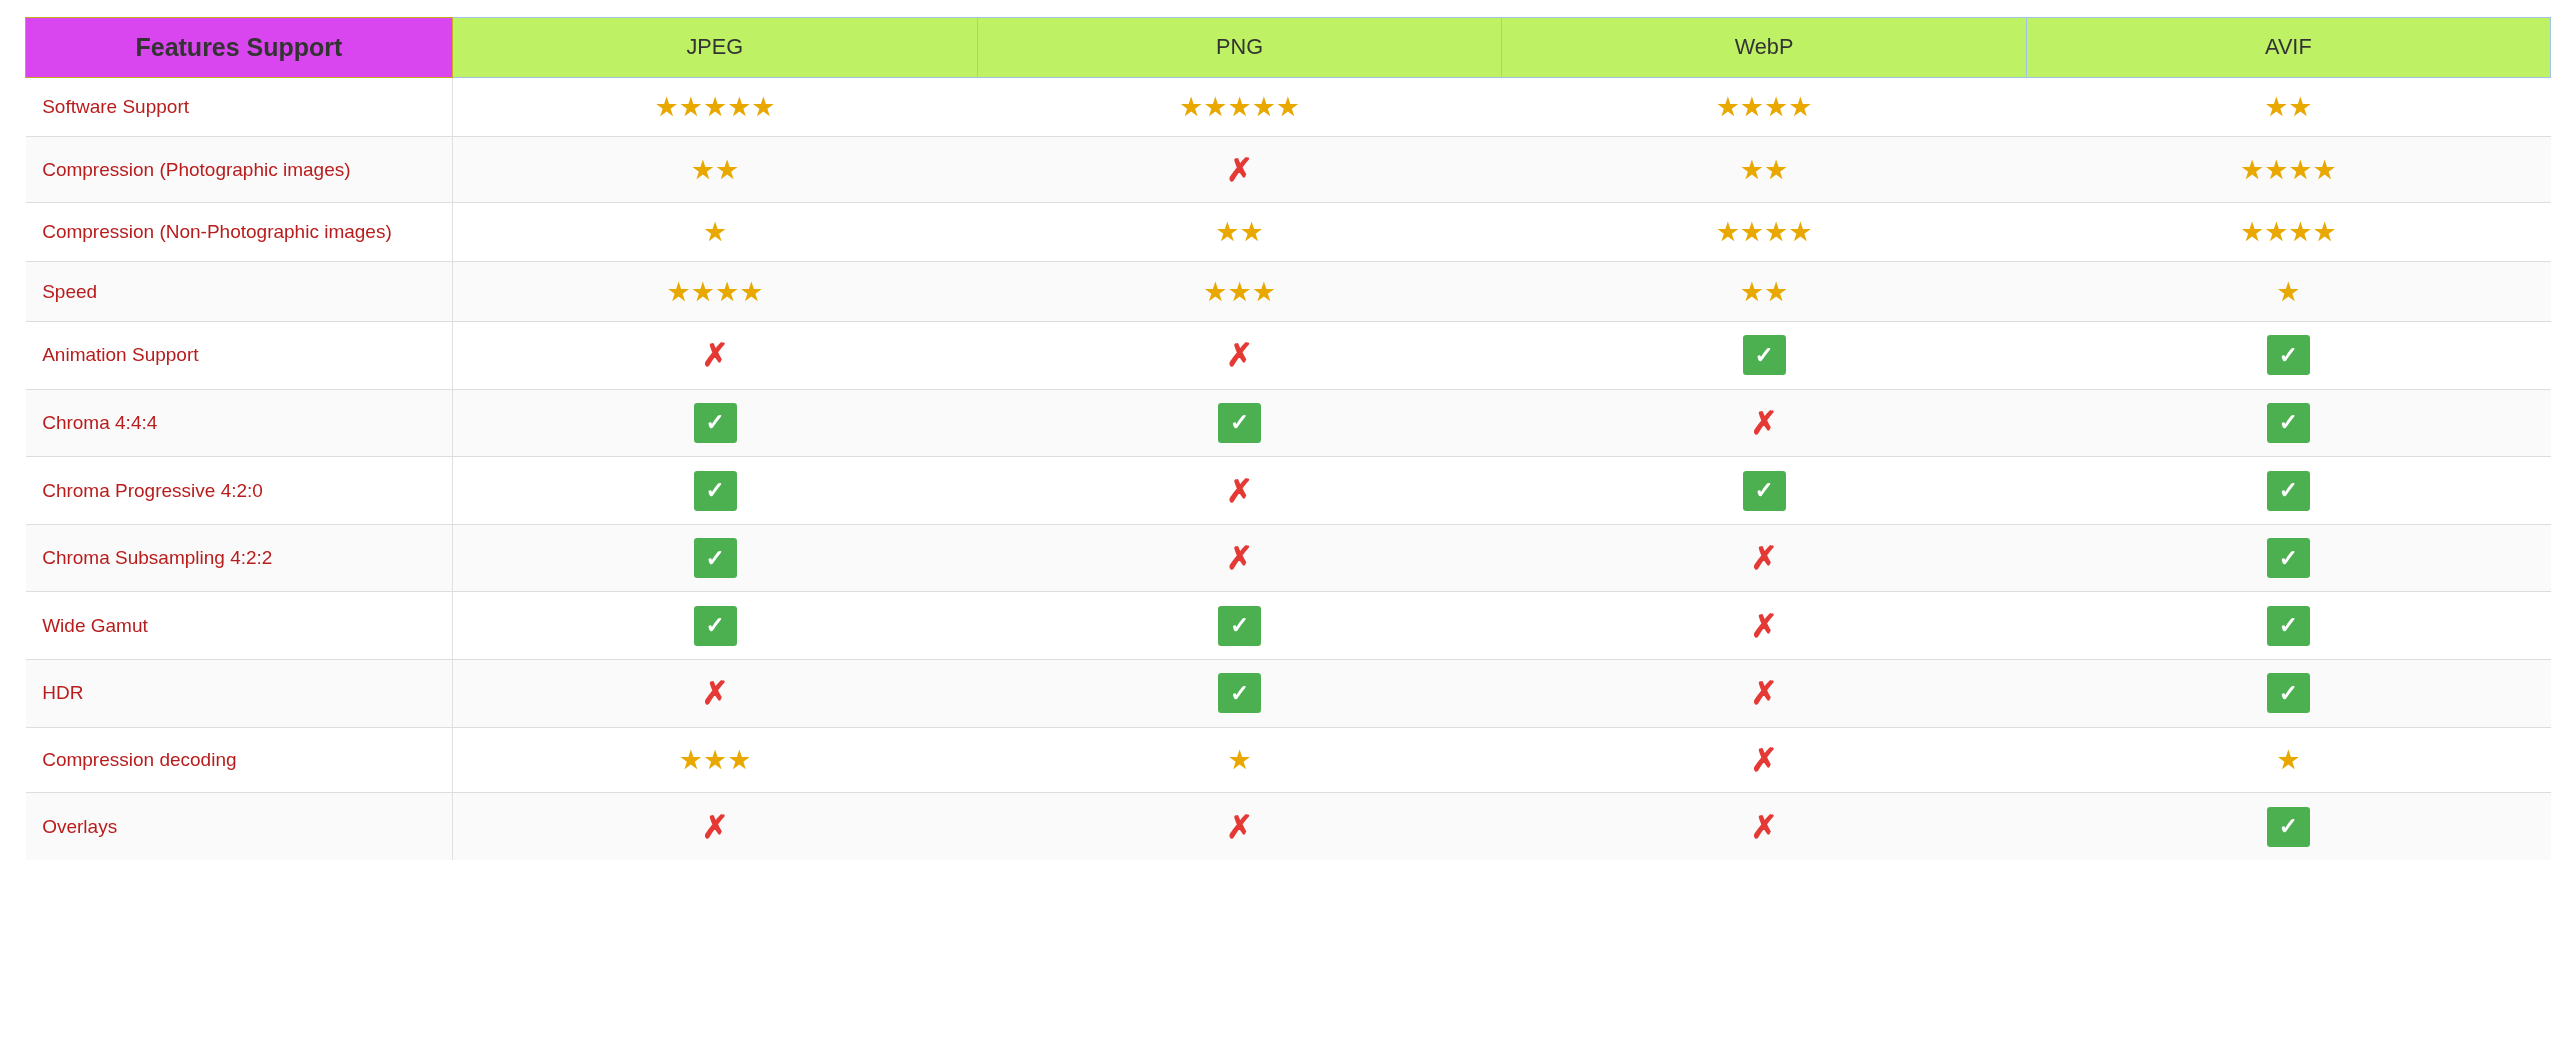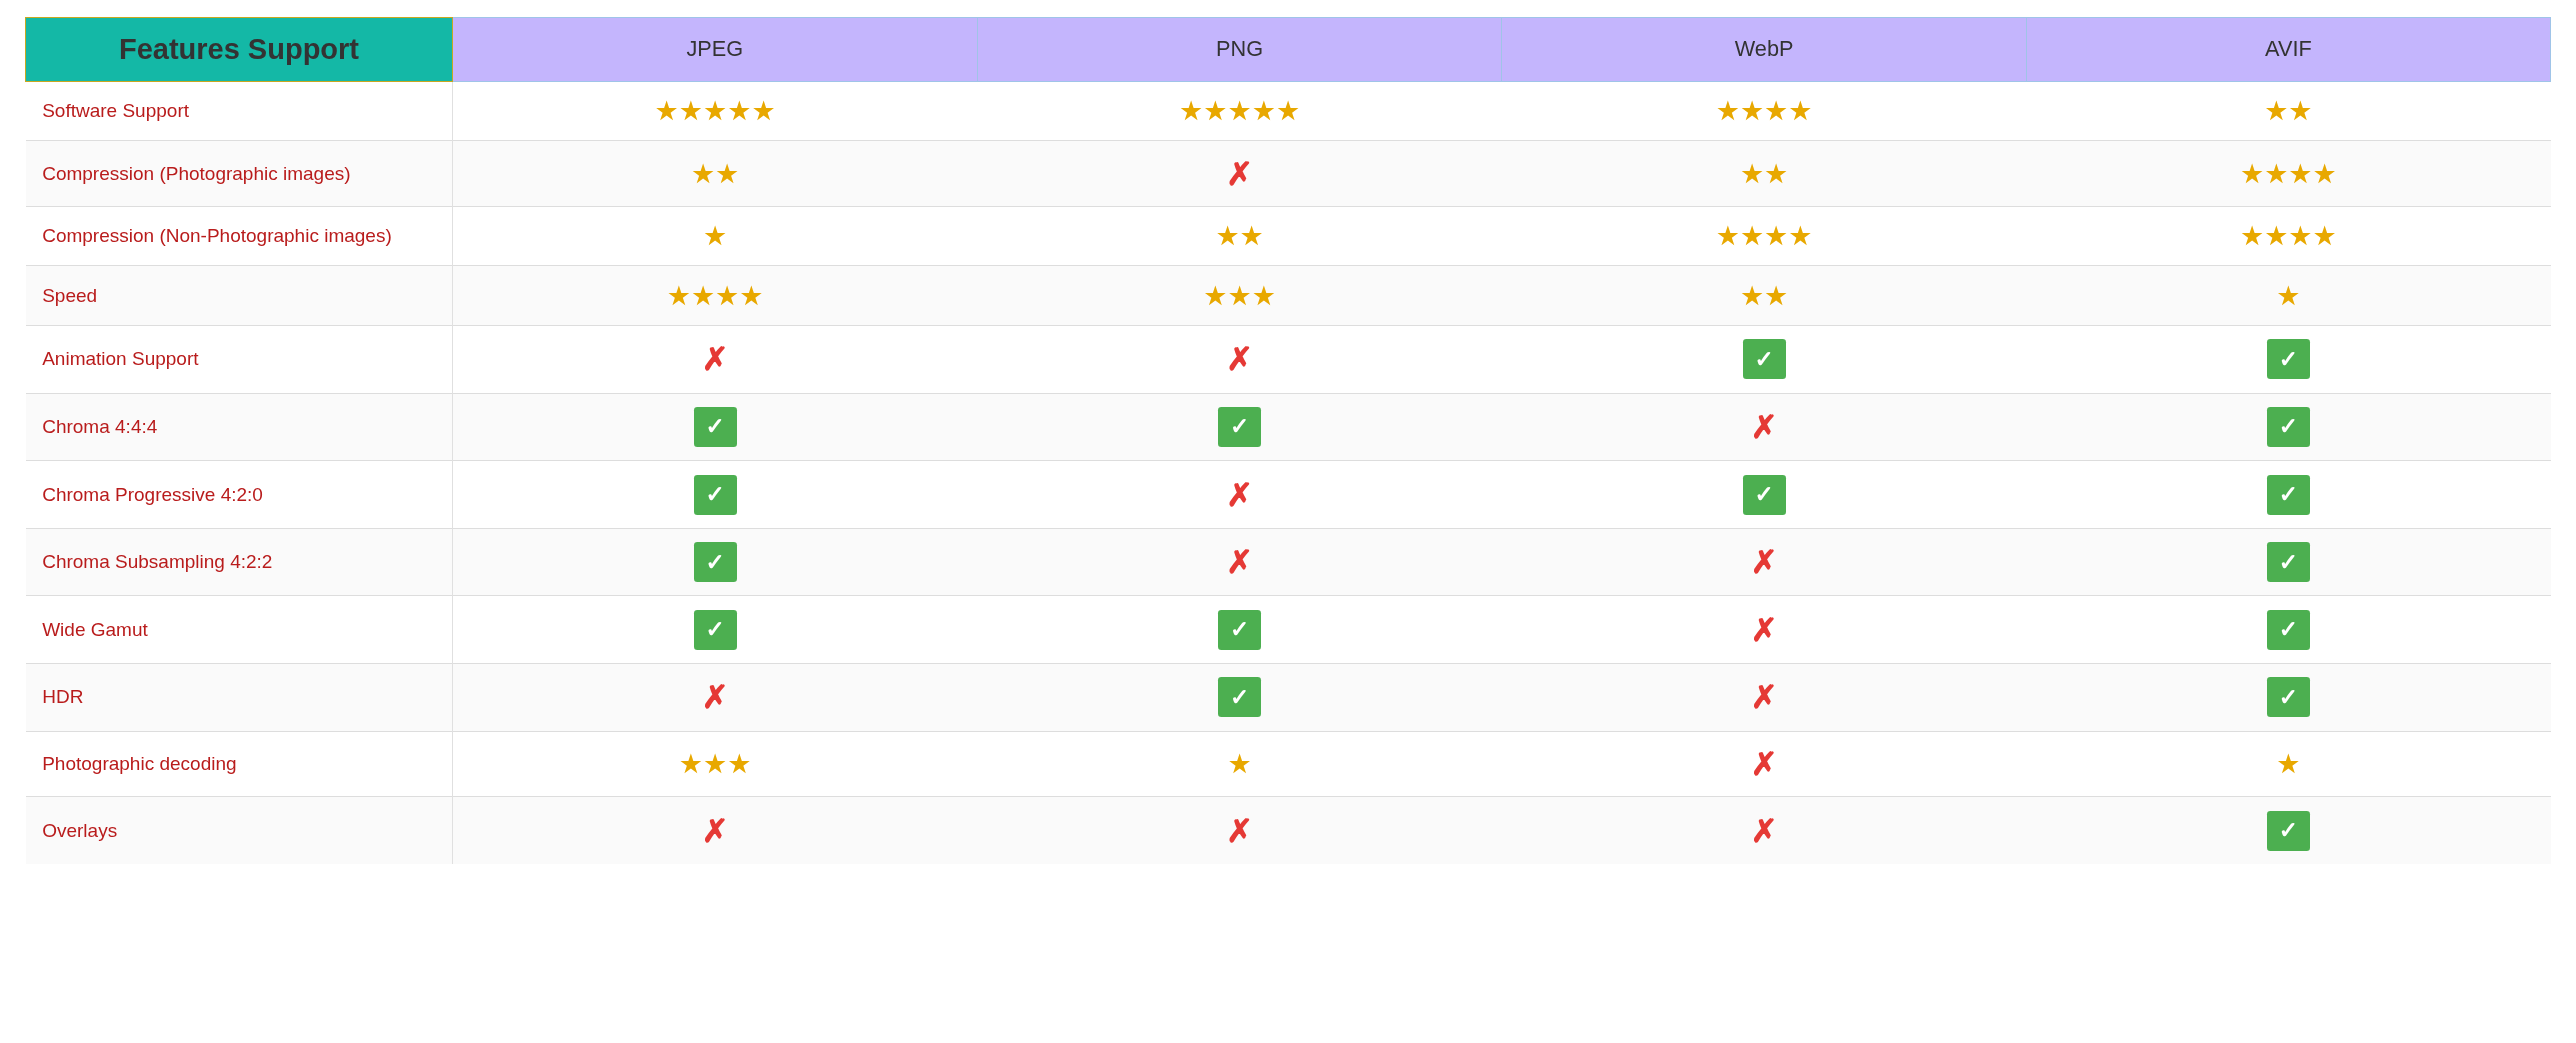--- a/index.html
+++ b/index.html
@@ -18,30 +18,30 @@
       width: 100%;
       border-collapse: collapse;
     }
     thead tr th {
       padding: 15px 16.7px;
       font-weight: 600;
       font-size: 20px;
       text-align: center;
     }
     thead tr th.feature-header {
-      background: #14b8a6;
+      background: #d946ef;
       border: 1.7px solid #c8a820;
       color: #333;
       text-align: center;
-      font-size: 29px;
+      font-size: 25px;
       font-weight: 700;
       width: 433px;
     }
     thead tr th.format-header {
-      background: #c4b5fd;
+      background: #bef264;
       border: 0.8px solid #a0c4e8;
       color: #333;
       font-weight: 500;
       font-size: 21.7px;
       width: 533px;
     }
     tbody tr {
       border-bottom: 0.8px solid #ddd;
     }
     tbody tr:last-child {
@@ -175,21 +175,21 @@
           <td class="value-cell"><span class="check-green">✓</span></td>
         </tr>
         <tr>
           <td class="feature-cell">HDR</td>
           <td class="value-cell"><span class="cross-red">✗</span></td>
           <td class="value-cell"><span class="check-green">✓</span></td>
           <td class="value-cell"><span class="cross-red">✗</span></td>
           <td class="value-cell"><span class="check-green">✓</span></td>
         </tr>
         <tr>
-          <td class="feature-cell">Photographic decoding</td>
+          <td class="feature-cell">Compression decoding</td>
           <td class="value-cell"><span class="star">★★★</span></td>
           <td class="value-cell"><span class="star">★</span></td>
           <td class="value-cell"><span class="cross-red">✗</span></td>
           <td class="value-cell"><span class="star">★</span></td>
         </tr>
         <tr>
           <td class="feature-cell">Overlays</td>
           <td class="value-cell"><span class="cross-red">✗</span></td>
           <td class="value-cell"><span class="cross-red">✗</span></td>
           <td class="value-cell"><span class="cross-red">✗</span></td>

